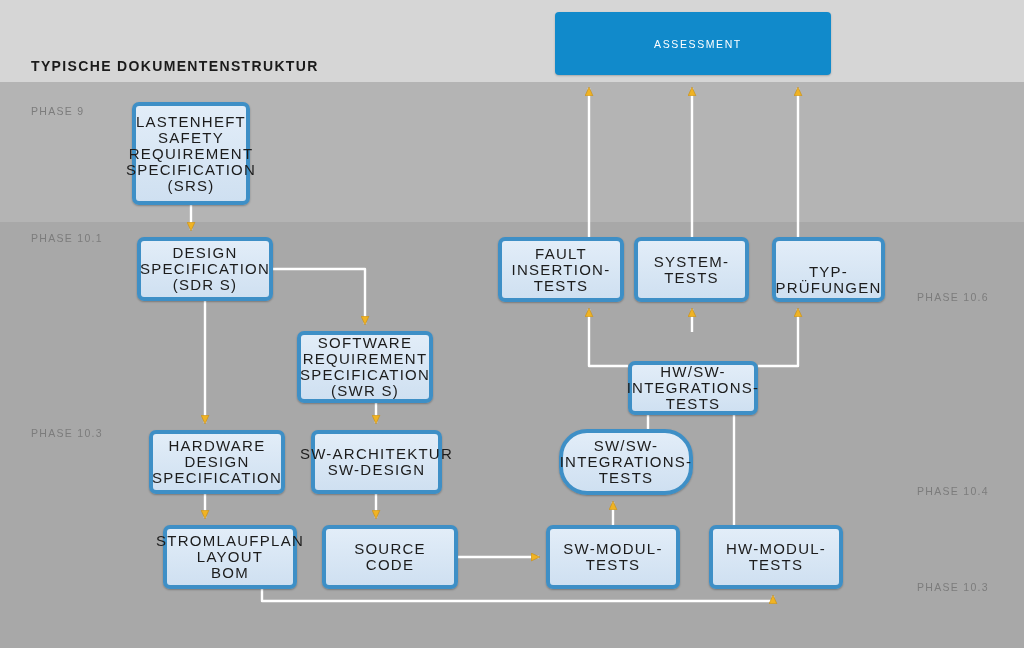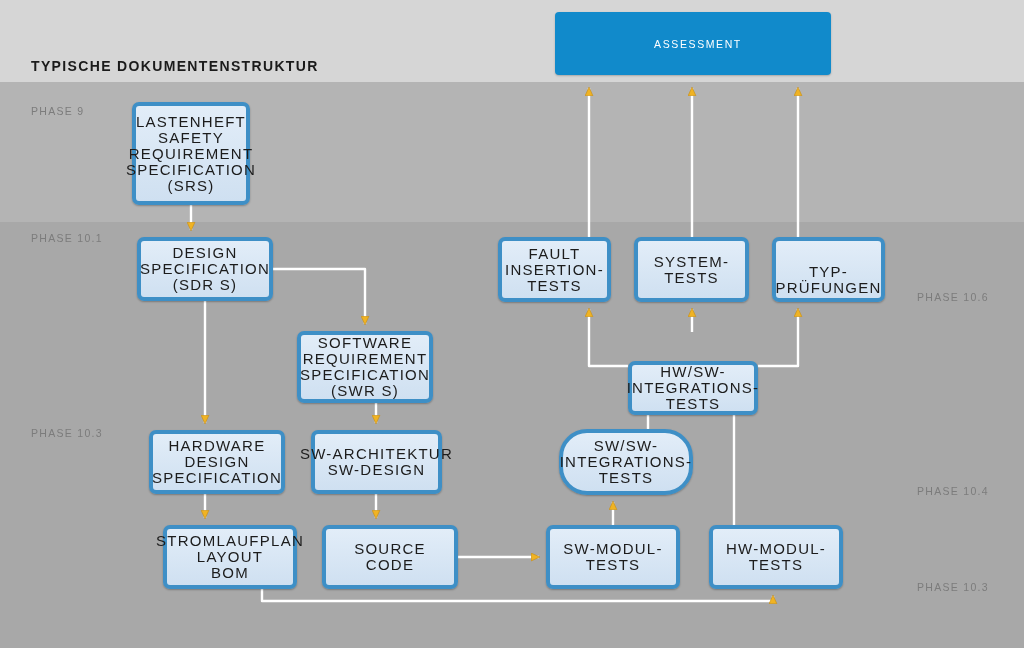--- a/index.html
+++ b/index.html
@@ -172,21 +172,21 @@
           <span>TESTS</span>
         </div>
       </div>
       <div class="node" style="left: 628px; top: 332px; width: 130px; height: 54px; margin-top: 29px;">
         <div class="lines">
           <span>HW/SW-</span>
           <span>INTEGRATIONS-</span>
           <span>TESTS</span>
         </div>
       </div>
-      <div class="node" style="left: 498px; top: 237px; width: 113px; height: 65px;">
+      <div class="node" style="left: 498px; top: 237px; width: 126px; height: 65px;">
         <div class="lines">
           <span>FAULT</span>
           <span>INSERTION-</span>
           <span>TESTS</span>
         </div>
       </div>
       <div class="node" style="left: 634px; top: 237px; width: 115px; height: 65px;">
         <div class="lines">
           <span>SYSTEM-</span>
           <span>TESTS</span>

